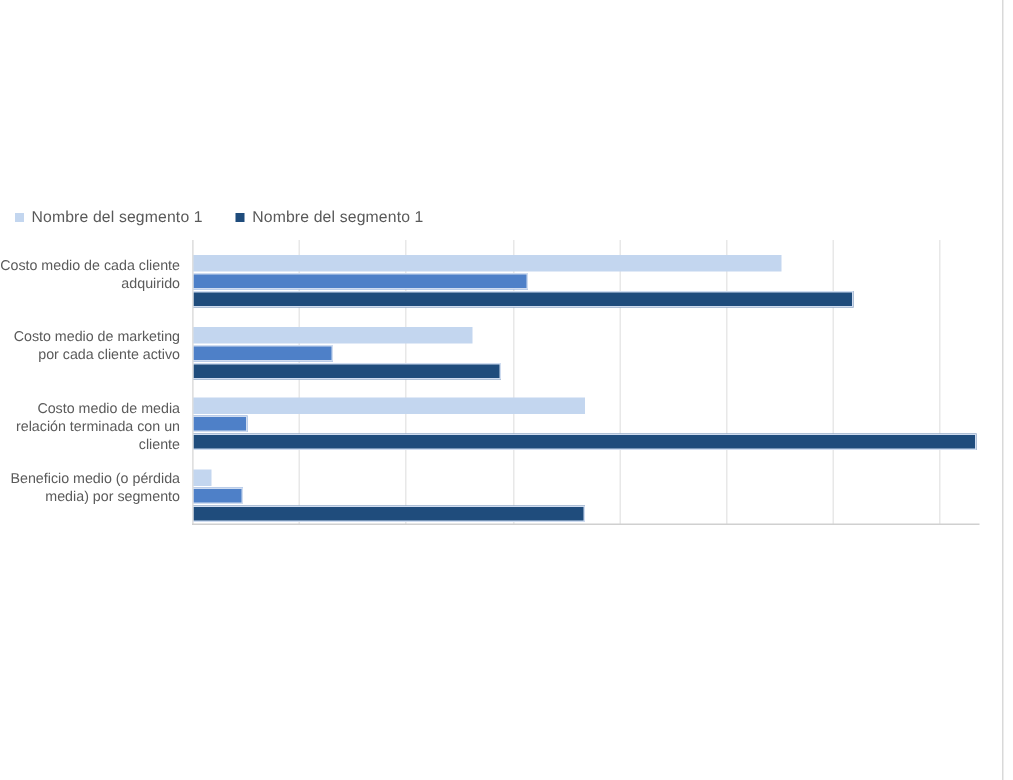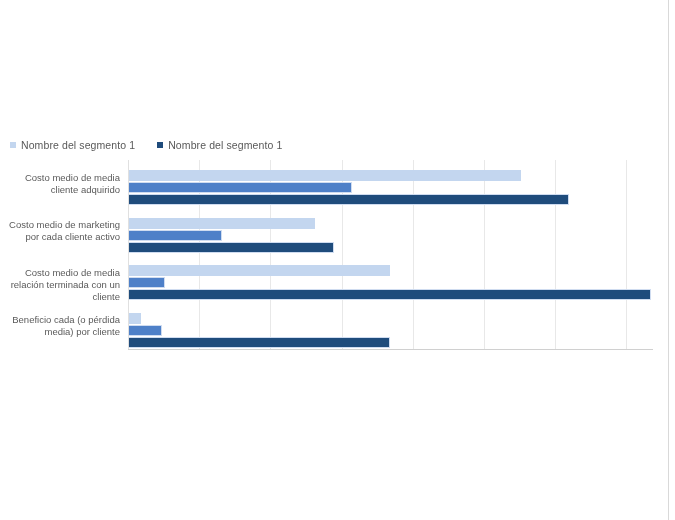--- a/index.html
+++ b/index.html
@@ -140,24 +140,24 @@
       </div>
       <div class="legend-entry">
         <span class="legend-swatch" style="background: rgb(31, 76, 124);"></span>
         <span class="legend-label">Nombre del segmento 1</span>
       </div>
     </div>
 
     <div id="plot-wrap">
 
       <div id="cat-labels">
-        <div class="cat-label" style="top: 12px;">Costo medio de media cliente adquirido</div>
+        <div class="cat-label" style="top: 12px;">Costo medio de cada cliente adquirido</div>
         <div class="cat-label" style="top: 59px; margin-left: 39px;">Costo medio de marketing por cada cliente activo</div>
         <div class="cat-label" style="top: 107px;">Costo medio de media relación terminada con un cliente</div>
-        <div class="cat-label" style="top: 154px;">Beneficio cada (o pérdida media) por cliente</div>
+        <div class="cat-label" style="top: 154px;">Beneficio medio (o pérdida media) por segmento</div>
       </div>
 
       <div id="plot">
         <div id="gridlines">
             <div class="gridline" style="left: 0px;"></div>
             <div class="gridline" style="left: 71px;"></div>
             <div class="gridline" style="left: 142px;"></div>
             <div class="gridline" style="left: 214px;"></div>
             <div class="gridline" style="left: 285px;"></div>
             <div class="gridline" style="left: 356px;"></div>

